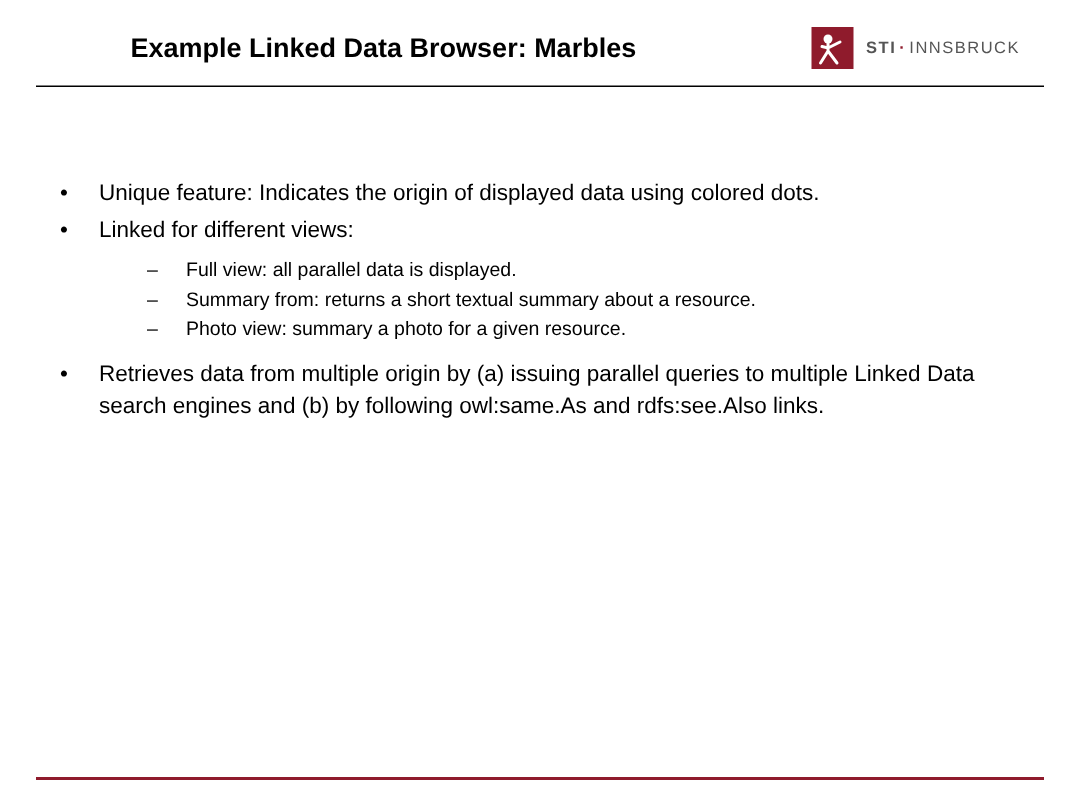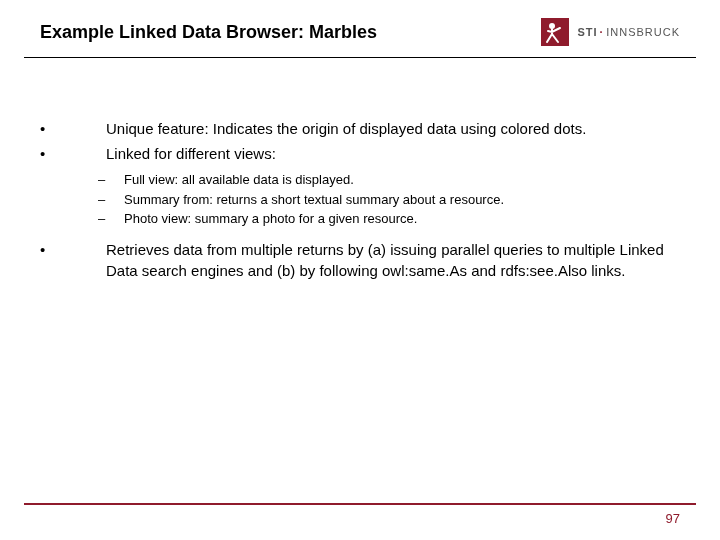--- a/index.html
+++ b/index.html
@@ -1,30 +1,30 @@
 <!DOCTYPE html>
 <html><head>
 <meta charset="utf-8">
 <style>
   * { box-sizing: border-box; margin: 0; padding: 0; }
   html, body { width: 720px; height: 540px; background: #fff; font-family: Arial, Helvetica, sans-serif; color: #000; }
   .slide { position: relative; width: 720px; height: 540px; }
   .header { position: relative; padding: 22px 40px 0 40px; }
-  .title { font-size: 18px; font-weight: bold; }
+  .title { font-size: 18px; font-weight: bold; margin-left: 47px; }
   .logo-area { position: absolute; top: 18px; right: 40px; display: flex; align-items: center; gap: 8px; }
   .logo-mark { width: 28px; height: 28px; background: #8f1b2c; position: relative; }
   .logo-mark svg { position: absolute; top: 2px; left: 2px; }
   .logo-text { font-size: 11px; letter-spacing: 1px; color: #555; }
   .logo-text .sep { color: #8f1b2c; font-weight: bold; padding: 0 2px; }
   .rule-top { margin: 14px 24px 0 24px; border: none; border-top: 1px solid #000; }
   .body { padding: 60px 40px 0 40px; }
   ul.top { list-style: none; }
   ul.top > li { display: flex; font-size: 15px; line-height: 1.4; margin-bottom: 4px; }
   ul.top > li .bullet { width: 26px; flex: 0 0 26px; text-align: left; }
-  ul.top > li .text { flex: 1; margin-left: 40px; }
+  ul.top > li .text { flex: 1; }
   ul.sub { list-style: none; margin: 6px 0 10px 58px; }
   ul.sub > li { display: flex; font-size: 13px; line-height: 1.5; }
   ul.sub > li .dash { width: 26px; flex: 0 0 26px; }
   ul.sub > li .text { flex: 1; }
   .footer { position: absolute; left: 24px; right: 24px; bottom: 14px; }
   .rule-bottom { border: none; border-top: 2px solid #8f1b2c; margin-bottom: 6px; }
   .page-num { font-size: 13px; color: #8f1b2c; text-align: right; padding-right: 16px; }
 </style>
 </head>
 <body>
@@ -53,36 +53,35 @@
         <span class="text">Unique feature: Indicates the origin of displayed data using colored dots.</span>
       </li>
       <li>
         <span class="bullet">•</span>
         <span class="text">Linked for different views:</span>
       </li>
     </ul>
     <ul class="sub">
       <li>
         <span class="dash">–</span>
-        <span class="text">Full view: all available data is displayed.</span>
+        <span class="text">Full view: all parallel data is displayed.</span>
       </li>
       <li>
         <span class="dash">–</span>
         <span class="text">Summary from: returns a short textual summary about a resource.</span>
       </li>
       <li>
         <span class="dash">–</span>
         <span class="text">Photo view: summary a photo for a given resource.</span>
       </li>
     </ul>
     <ul class="top">
       <li>
         <span class="bullet">•</span>
-        <span class="text">Retrieves data from multiple returns by (a) issuing parallel queries to multiple Linked Data search engines and (b) by following owl:same.As and rdfs:see.Also links.</span>
+        <span class="text">Retrieves data from multiple origin by (a) issuing parallel queries to multiple Linked Data search engines and (b) by following owl:same.As and rdfs:see.Also links.</span>
       </li>
     </ul>
   </div>
 
   <div class="footer">
     <hr class="rule-bottom">
-    <div class="page-num">97</div>
   </div>
 </div>
 
 </body></html>

